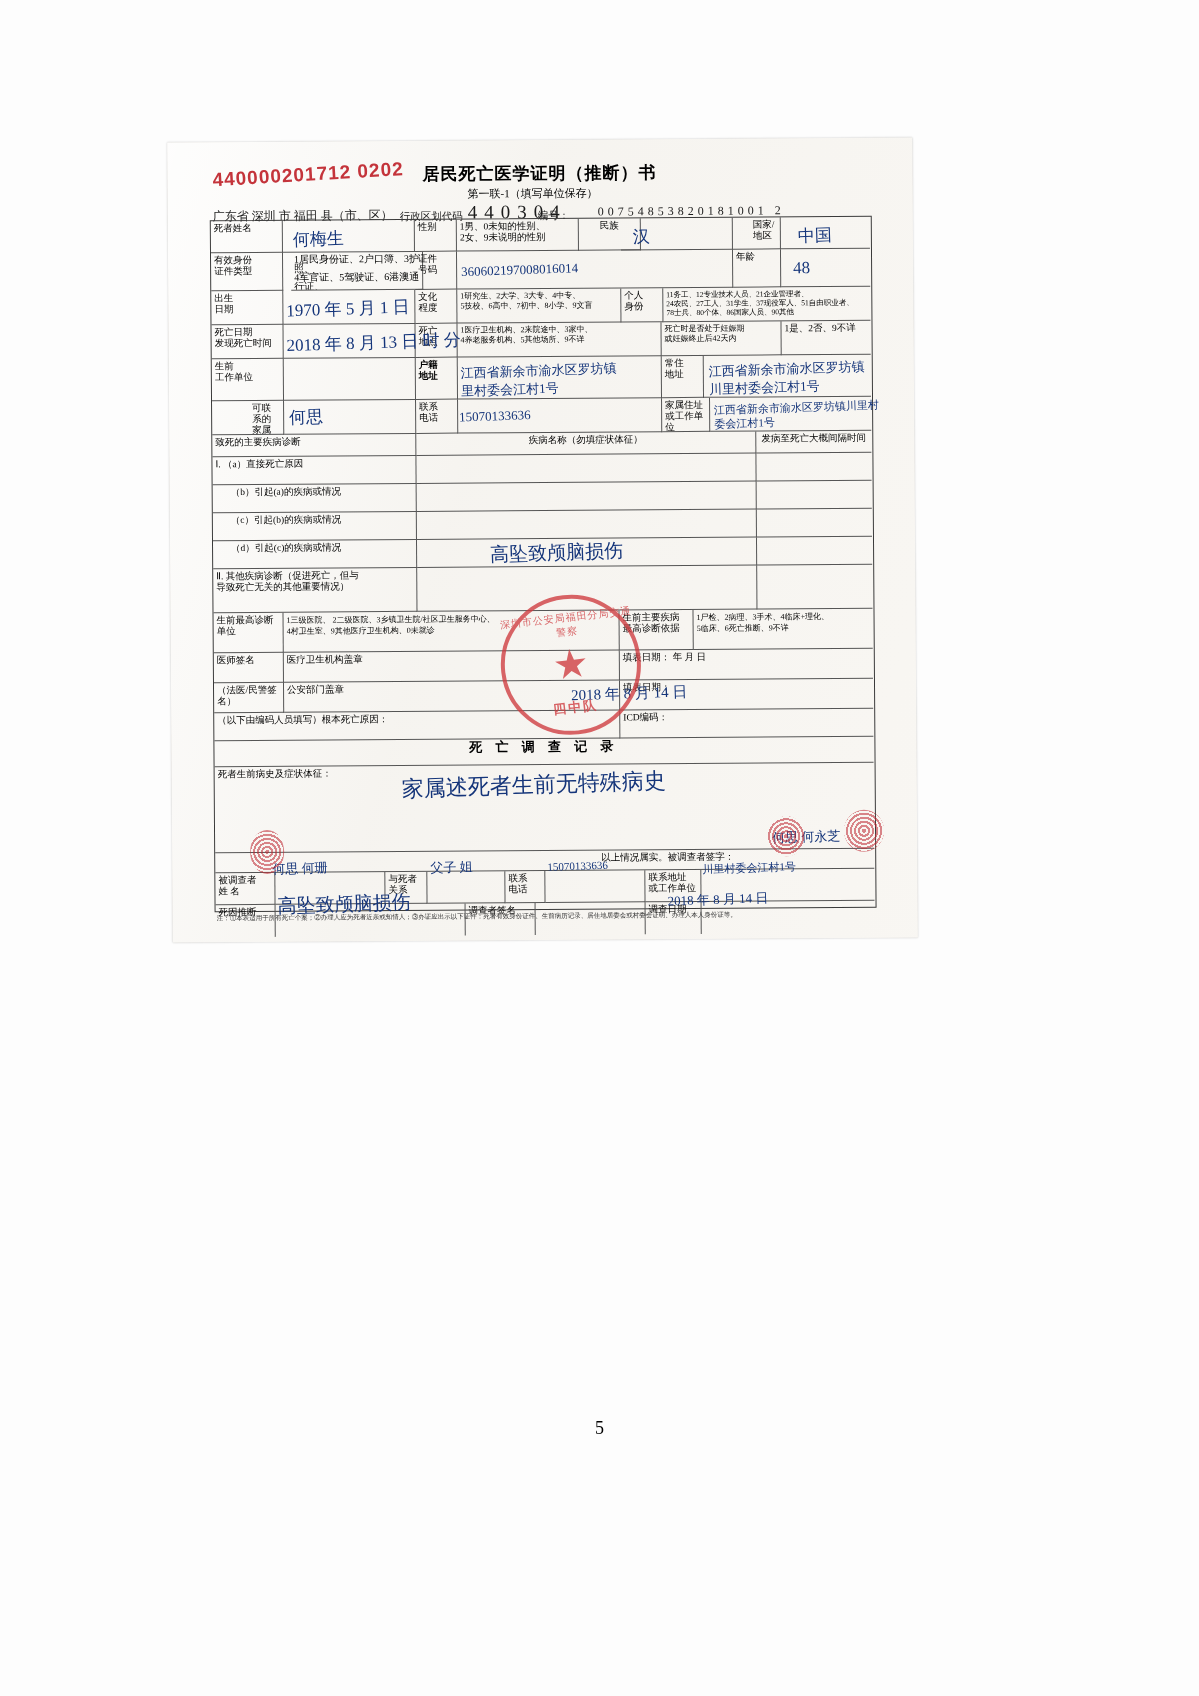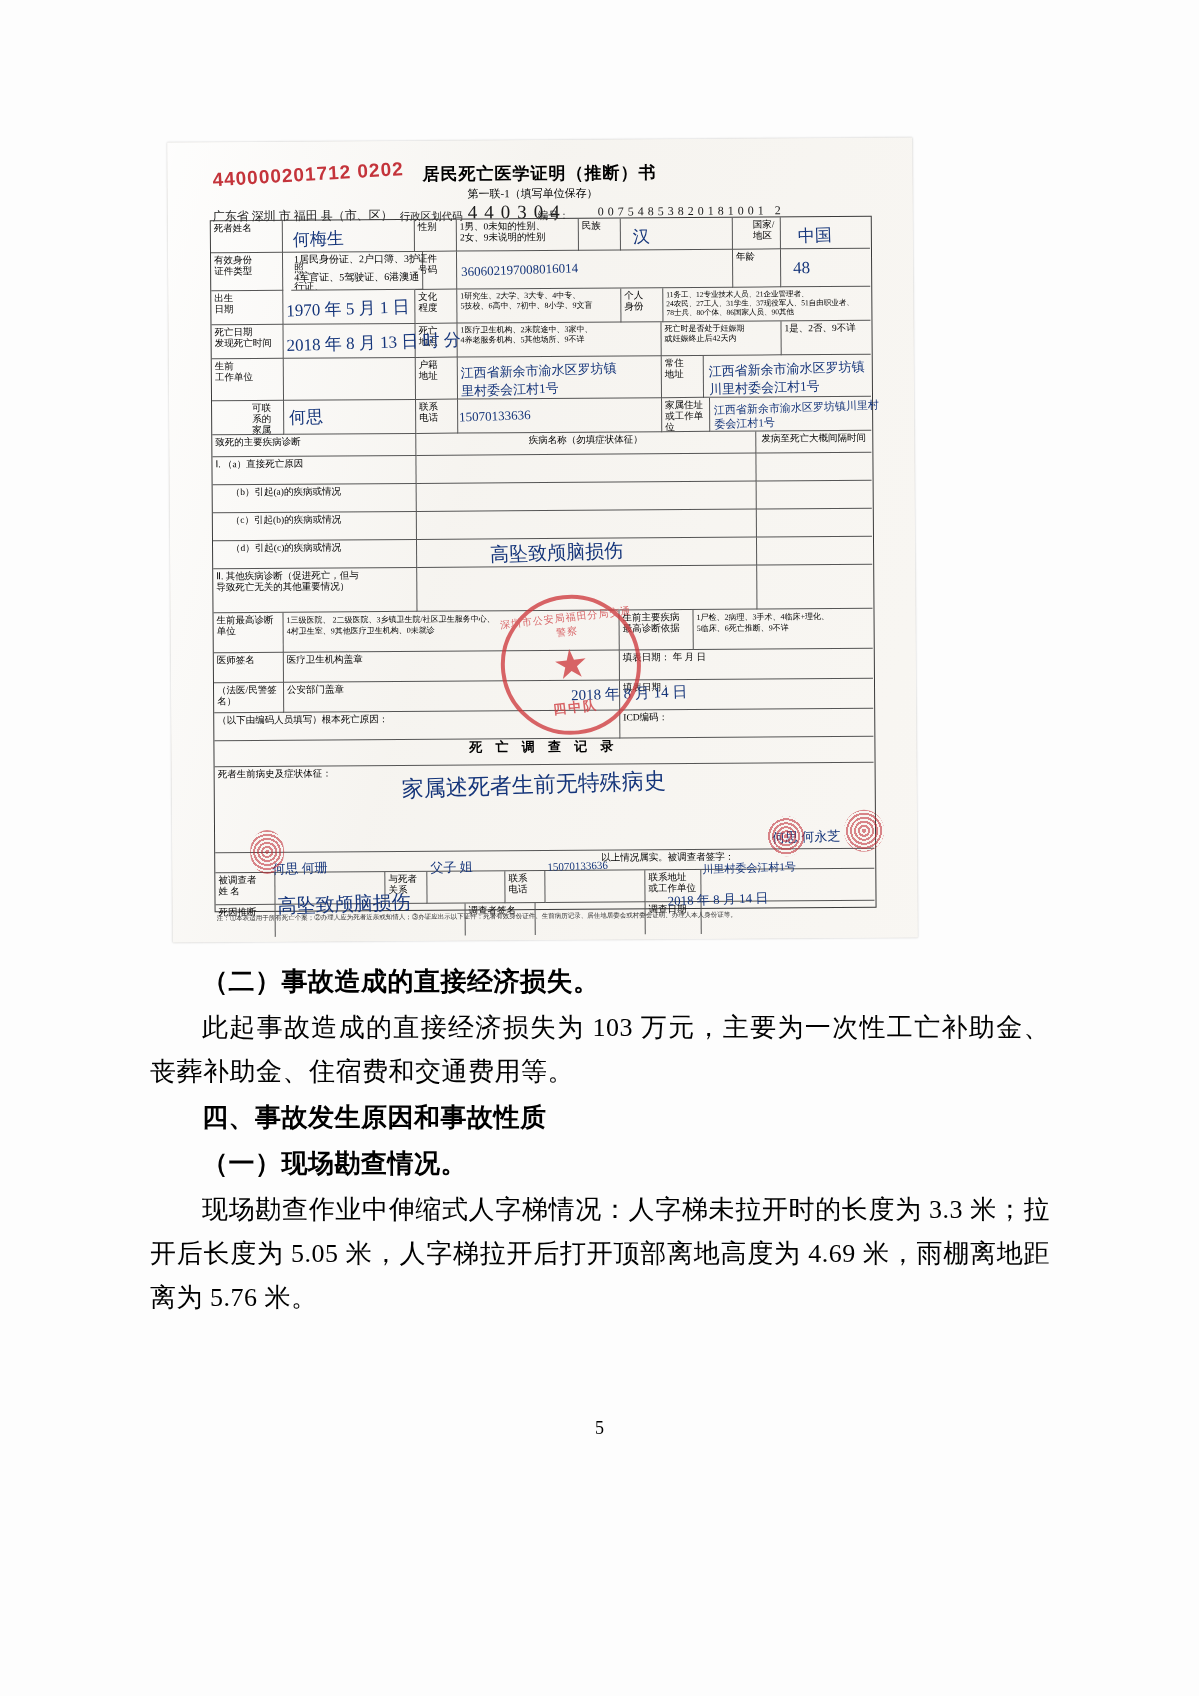--- a/index.html
+++ b/index.html
@@ -200,21 +200,21 @@
       <div class="scan-line" style="left:370px; top:70px;">编号：</div>
       <div class="scan-line" style="left:430px; top:66px; font-size:12px; letter-spacing:4px;">00754853820181001 2</div>
 
       <div class="fgrid">
 
         <div class="cell" style="left:0;top:0;width:72px;height:32px;">死者姓名</div>
         <div class="cell" style="left:72px;top:0;width:132px;height:32px;"></div>
         <div class="cell" style="left:204px;top:0;width:42px;height:32px;">性别</div>
         <div class="cell" style="left:246px;top:0;width:122px;height:32px; white-space:pre-line;">1男、0未知的性别、
 2女、9未说明的性别</div>
-        <div class="cell" style="left:368px;top:0;width:42px;height:32px;">民族</div>
+        <div class="cell" style="left:368px;top:0;width:62px;height:32px;text-align:center;">民族</div>
         <div class="cell" style="left:410px;top:0;width:112px;height:32px;"></div>
         <div class="cell" style="left:522px;top:0;width:48px;height:32px; white-space:pre-line;padding-left:20px;">国家/
 地区</div>
         <div class="cell nb" style="left:570px;top:0;width:89px;height:32px;"></div>
 
         <div class="cell" style="left:0;top:32px;width:72px;height:38px; white-space:pre-line;">有效身份
 证件类型</div>
         <div class="cell" style="left:80px;top:32px;width:132px;height:38px; white-space:pre-line; font-size:10px; line-height:9px;">1居民身份证、2户口簿、3护照、
 4军官证、5驾驶证、6港澳通行证、
 7台湾通行证、9其他法定证件</div>
@@ -244,21 +244,21 @@
 地点</div>
         <div class="cell" style="left:246px;top:104px;width:204px;height:34px; white-space:pre-line; font-size:8px; line-height:10px;">1医疗卫生机构、2来院途中、3家中、
 4养老服务机构、5其他场所、9不详</div>
         <div class="cell" style="left:450px;top:104px;width:120px;height:34px; white-space:pre-line; font-size:8px; line-height:10px;">死亡时是否处于妊娠期
 或妊娠终止后42天内</div>
         <div class="cell nb" style="left:570px;top:104px;width:89px;height:34px;">1是、2否、9不详</div>
 
         <div class="cell" style="left:0;top:138px;width:72px;height:42px; white-space:pre-line;">生前
 工作单位</div>
         <div class="cell" style="left:72px;top:138px;width:132px;height:42px;"></div>
-        <div class="cell" style="left:204px;top:138px;width:42px;height:42px; white-space:pre-line;">户籍
+        <div class="cell" style="left:204px;top:138px;width:42px;height:42px; white-space:pre-line;font-weight:bold;">户籍
 地址</div>
         <div class="cell" style="left:246px;top:138px;width:204px;height:42px;"></div>
         <div class="cell" style="left:450px;top:138px;width:42px;height:42px; white-space:pre-line;">常住
 地址</div>
         <div class="cell nb" style="left:492px;top:138px;width:167px;height:42px;"></div>
 
         <div class="cell" style="left:0;top:180px;width:72px;height:34px; white-space:pre-line;padding-left:40px;">可联系的
 家属姓名</div>
         <div class="cell" style="left:72px;top:180px;width:132px;height:34px;"></div>
         <div class="cell" style="left:204px;top:180px;width:42px;height:34px; white-space:pre-line;">联系
@@ -382,22 +382,15 @@
         <div class="star">★</div>
         <div class="txt-bottom">四中队</div>
       </div>
 
       <div class="fingerprint" style="left:78px; top:688px;"></div>
       <div class="fingerprint" style="left:595px; top:678px; width:38px; height:40px;"></div>
       <div class="fingerprint" style="left:672px; top:672px; width:40px; height:42px;"></div>
     </div>
   </div>
 
-  <div class="body-text">
-    <p class="p bold">（二）事故造成的直接经济损失。</p>
-    <p class="p">此起事故造成的直接经济损失为 103 万元，主要为一次性工亡补助金、丧葬补助金、住宿费和交通费用等。</p>
-    <p class="p bold">四、事故发生原因和事故性质</p>
-    <p class="p bold">（一）现场勘查情况。</p>
-    <p class="p">现场勘查作业中伸缩式人字梯情况：人字梯未拉开时的长度为 3.3 米；拉开后长度为 5.05 米，人字梯拉开后打开顶部离地高度为 4.69 米，雨棚离地距离为 5.76 米。</p>
-  </div>
 
   <div class="pagenum">5</div>
 </div>
 
 </body></html>

